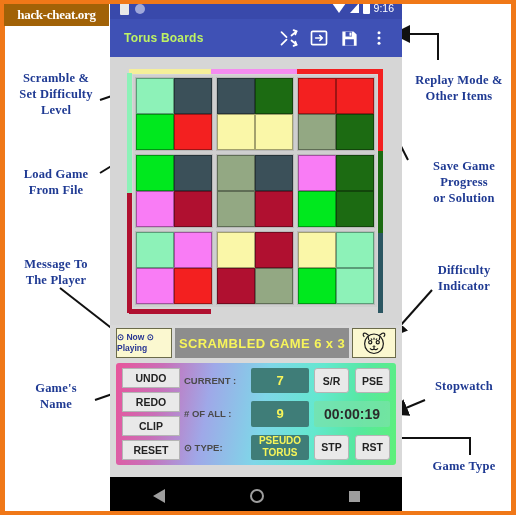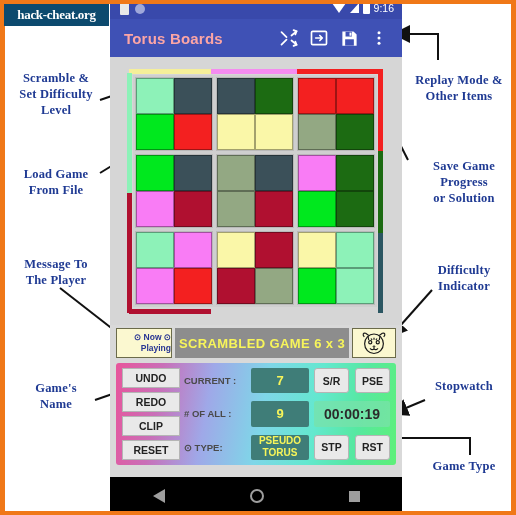--- a/index.html
+++ b/index.html
@@ -11,21 +11,21 @@
     position:absolute; top:0; width:5px; height:515px; background:#f07818;
   }
   #frame-border-left { left:0; }
   #frame-border-right { left:511px; }
   #frame-border-top { position:absolute; left:0; top:0; width:516px; height:4px; background:#f07818; }
   #frame-border-bottom { position:absolute; left:0; top:511px; width:516px; height:4px; background:#f07818; }
 
   
   #watermark {
     position:absolute; left:4px; top:4px; width:105px; height:22px;
-    background:#0c4a6e; color:#ffffff;
+    background:#a16207; color:#ffffff;
     font-family:"Liberation Serif", serif; font-weight:bold; font-size:13px;
     display:flex; align-items:center; justify-content:center; letter-spacing:-0.3px;
     z-index:20;
   }
 
   
   #phone {
     position:absolute; left:110px; top:0; width:292px; height:515px;
     background:#d9d9d9; overflow:hidden;
   }
@@ -42,21 +42,21 @@
   .wifi { width:0;height:0;border-left:7px solid transparent;border-right:7px solid transparent;border-top:10px solid #ffffff; }
   .sig { width:0;height:0;border-left:9px solid transparent;border-bottom:10px solid #ffffff; }
   .batt { width:7px; height:12px; background:#ffffff; border-radius:1px; position:relative;}
   .batt:after{content:"";position:absolute;left:2px;top:-2px;width:3px;height:2px;background:#ffffff;}
 
   
   #appbar {
     height:38px; background:#3f51b5; display:flex; align-items:center;
     padding:0 8px 0 14px; position:relative;
   }
-  #app-title { color:#fca5a5; font-size:15px; font-weight:bold; flex:1; letter-spacing:0.2px;}
+  #app-title { color:#bef264; font-size:12px; font-weight:bold; flex:1; letter-spacing:0.2px;}
   .appbar-icon { width:30px; height:30px; display:flex; align-items:center; justify-content:center; color:#fff; }
   .appbar-icon svg { display:block; }
 
   
   #board-zone {
     position:relative; height:268px; background:#d6d6d6;
     display:flex; align-items:center; justify-content:center;
   }
   #board-outer { position:relative; width:262px; height:248px; }
 
@@ -83,21 +83,21 @@
     border:1px solid #b9b9b9; background:#555;
   }
   .cell { border:1px solid rgba(0,0,0,0.35); }
 
   
   #msg-row {
     height:30px; margin:3px 6px 0 6px; display:flex; align-items:stretch; gap:3px;
   }
   #now-playing {
     width:56px; background:#fbf8d0; border:1px solid #6b6b4a; color:#283593;
-    font-size:8.5px; display:flex; flex-direction:column; align-items:flex-end; justify-content:center;
+    font-size:8.5px; display:flex; flex-direction:column; align-items:flex-start; justify-content:center;
     line-height:11px; font-weight:bold;
   }
   #msg-banner {
     flex:1; background:#8d8d8d; color:#f7f55a; font-weight:bold; font-size:13px;
     display:flex; align-items:center; justify-content:center; letter-spacing:0.4px;
   }
   #difficulty-indicator {
     width:44px; background:#fbf8d0; border:1px solid #6b6b4a;
     display:flex; align-items:center; justify-content:center;
   }

